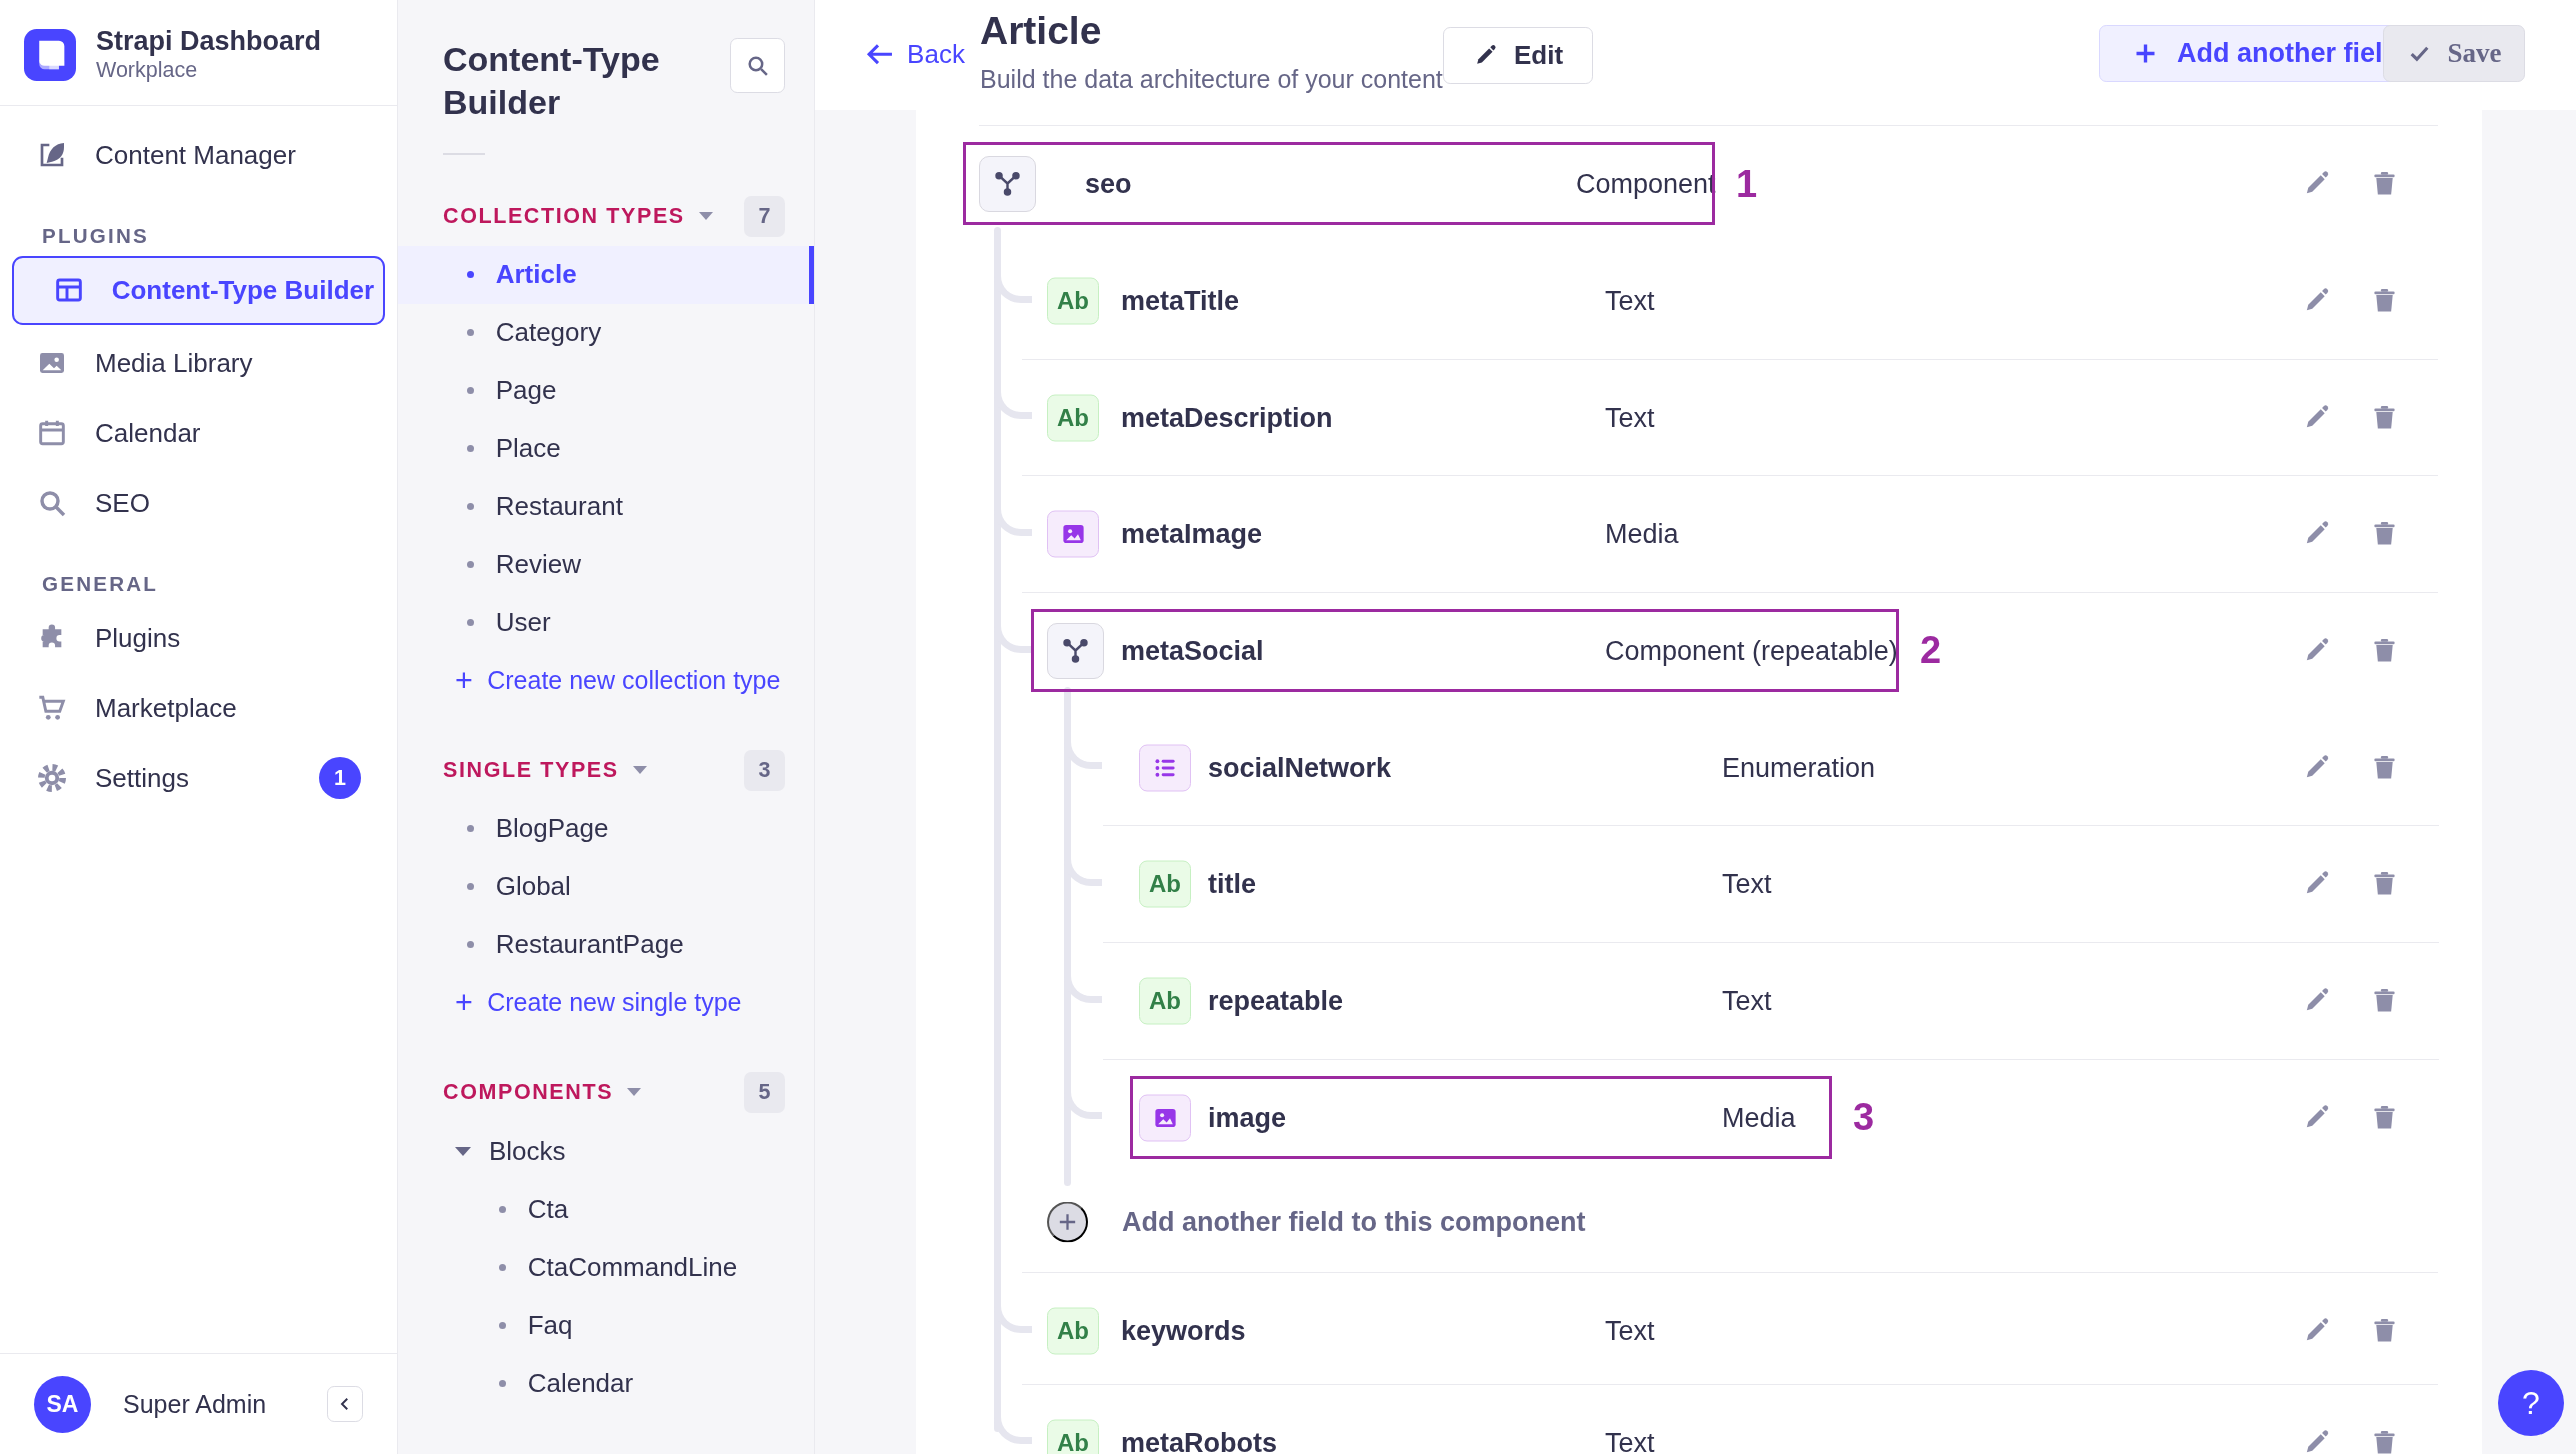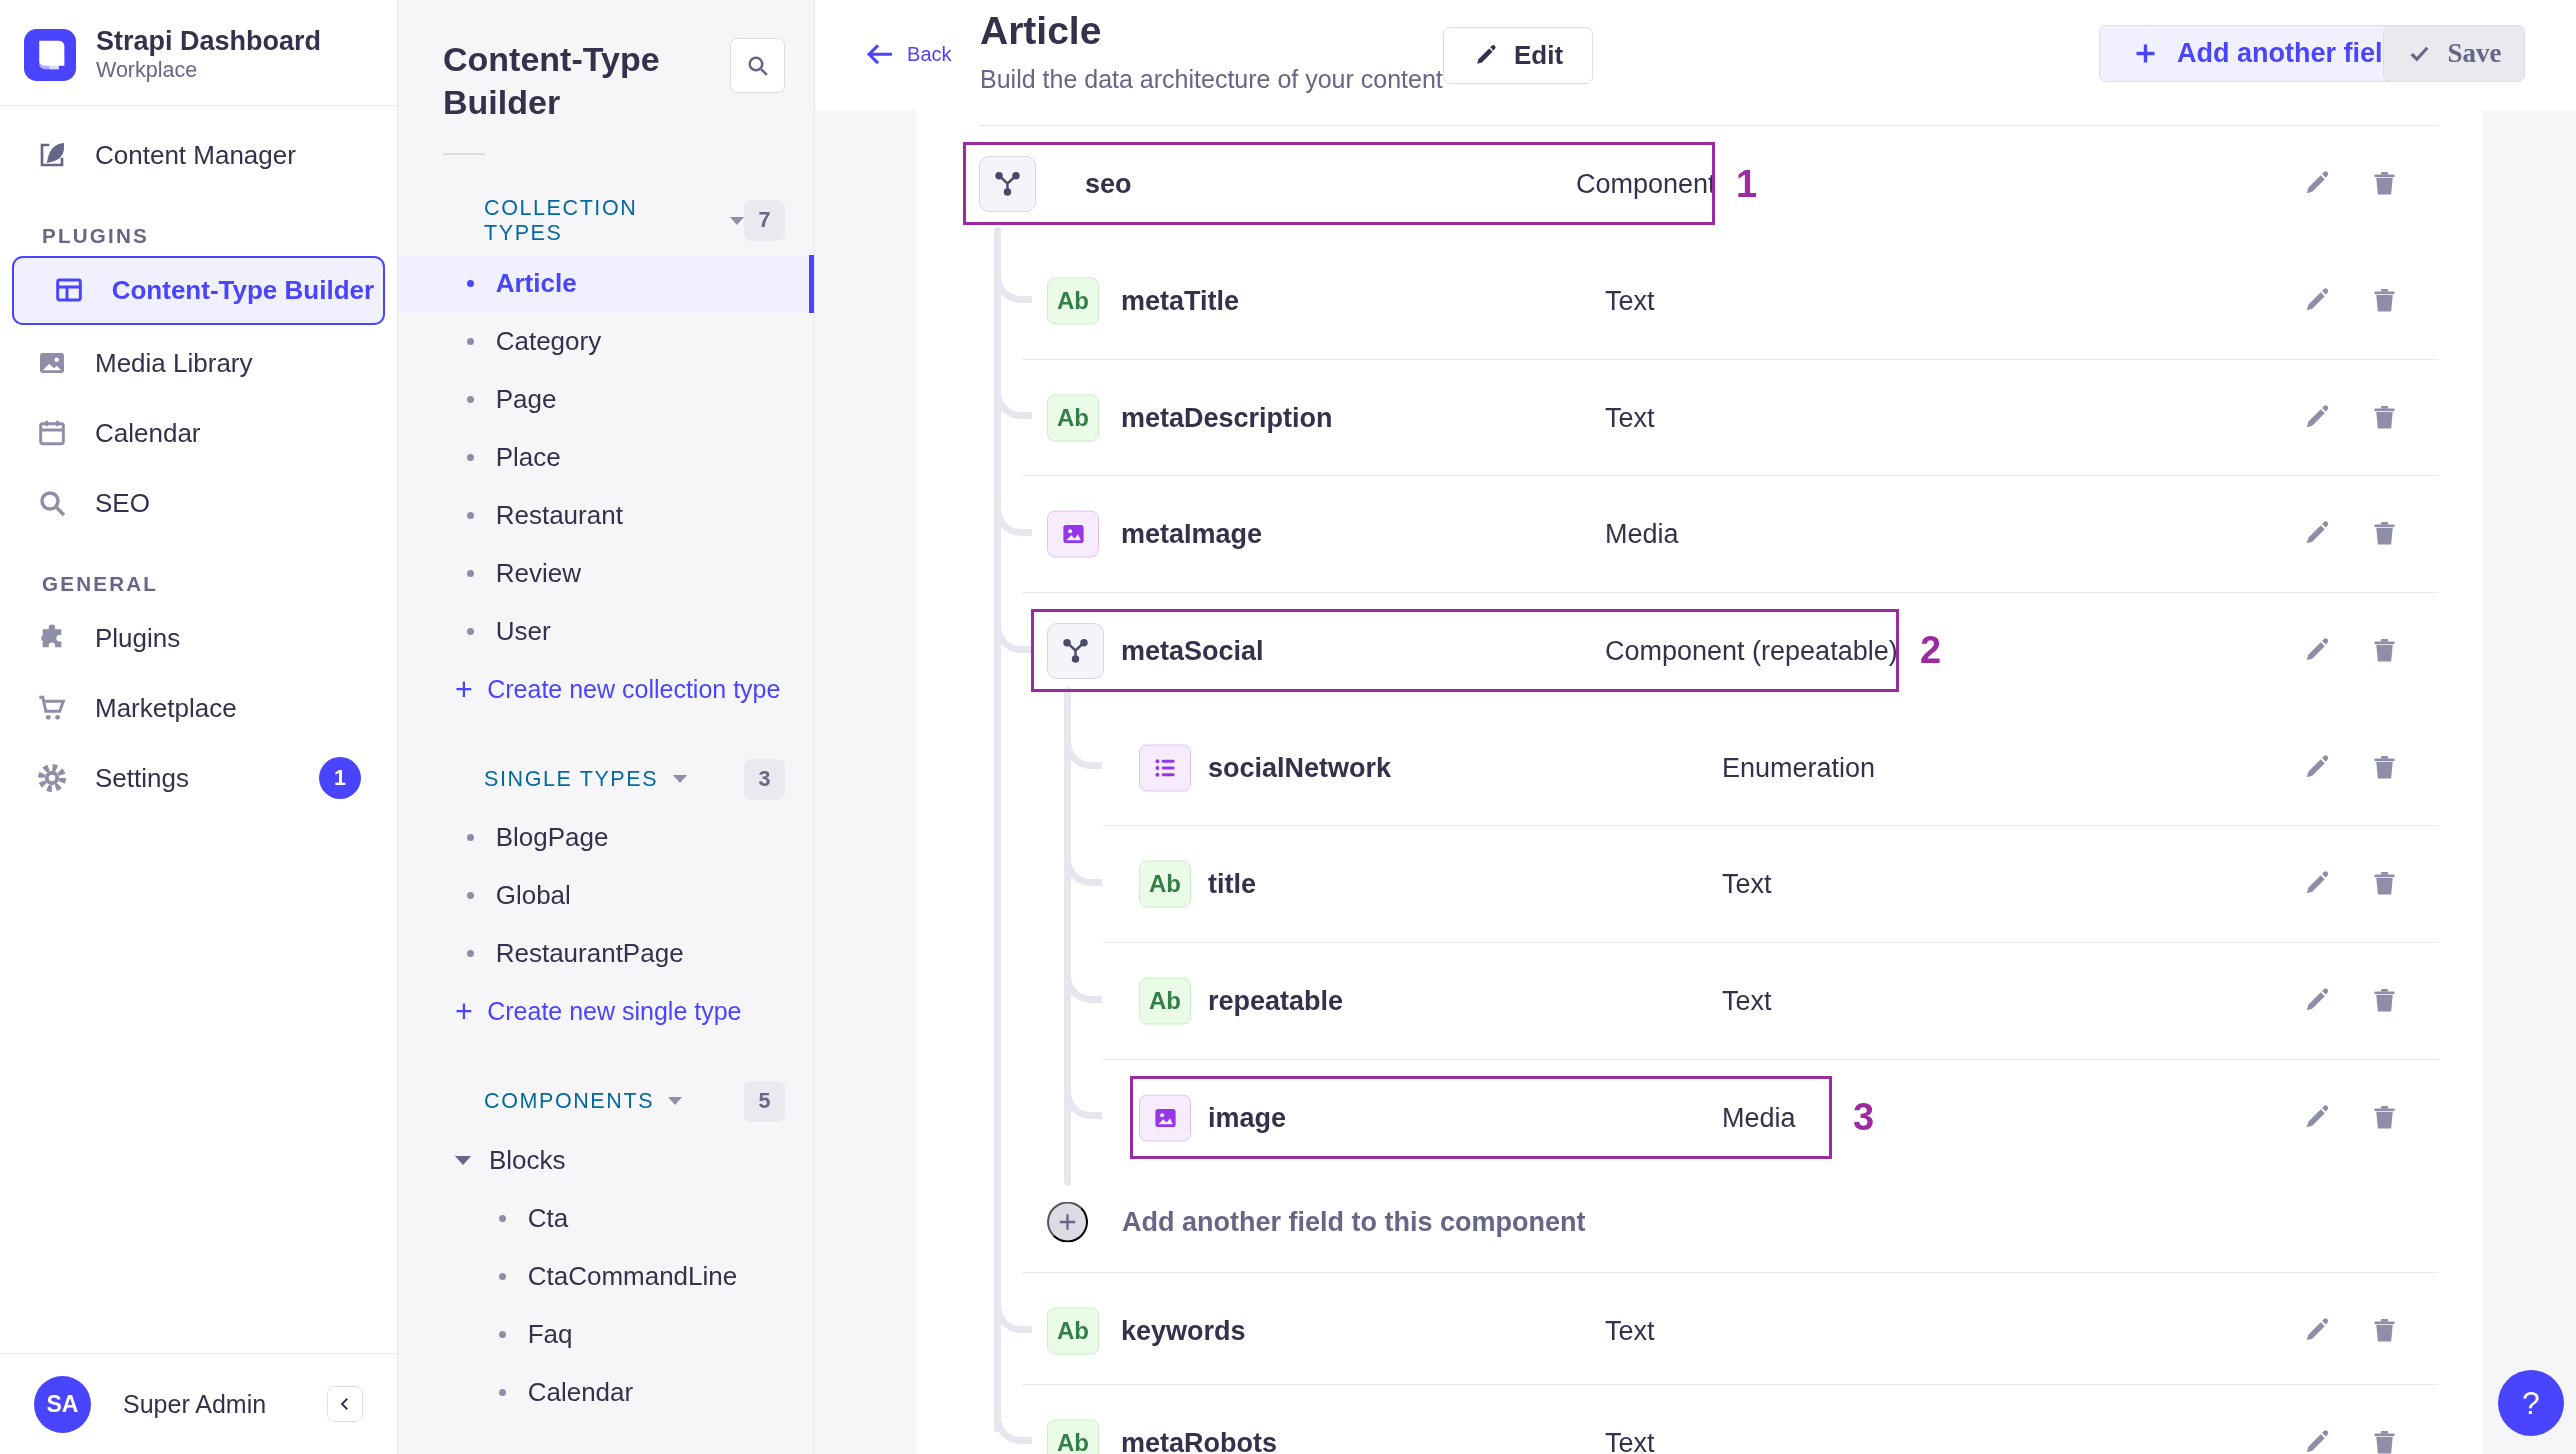--- a/index.html
+++ b/index.html
@@ -25,38 +25,38 @@
   .user-name { font-size:25px; color:#32324d; }
   .collapse-btn { margin-left:auto; width:36px; height:36px; border:0.9px solid #dcdce4; border-radius:7.2px; background:#fff; display:flex; align-items:center; justify-content:center; cursor:pointer; }
 
   
   .sidebar2 { position:absolute; left:398px; top:0; bottom:0; width:417px; background:#f6f6f9; border-right:0.9px solid #eaeaef; z-index:4; overflow:hidden; }
   .s2-head { display:flex; justify-content:space-between; align-items:flex-start; padding:38px 29px 0 45px; }
   .s2-title { font-size:34px; font-weight:bold; line-height:43px; color:#32324d; width:251px; }
   .s2-search { width:55px; height:55px; background:#fff; border:0.9px solid #dcdce4; border-radius:7.2px; display:flex; align-items:center; justify-content:center; cursor:pointer; }
   .s2-hr { width:42px; height:1.8px; background:#dcdce4; margin:29px 0 0 45px; }
   .grp-head { display:flex; align-items:center; margin:41px 29px 9px 45px; }
-  .grp-label { font-size:21.5px; font-weight:normal; letter-spacing:1.6px; color:#0369a1;margin-left:41px; }
+  .grp-label { font-size:21.5px; font-weight:bold; letter-spacing:1.6px; color:#be185d; }
   .tri { width:0; height:0; border-left:7.2px solid transparent; border-right:7.2px solid transparent; border-top:8px solid #8e8ea9; margin-left:14.4px; }
   .grp-badge { margin-left:auto; min-width:41px; height:41px; border-radius:7.2px; background:#e9e9ef; color:#666687; font-size:21.5px; font-weight:600; display:flex; align-items:center; justify-content:center; padding:0 9px; }
   .s2-item { position:relative; display:flex; align-items:center; height:58px; padding-left:69px; font-size:26px; color:#32324d; cursor:pointer; }
   .s2-item .dot { width:7.2px; height:7.2px; border-radius:50%; background:#8e8ea9; margin-right:21.5px; flex:0 0 auto; }
   .s2-item.active { background:#f0f0ff; color:#4945ff; font-weight:600; }
   .s2-item.active .dot { background:#4945ff; }
   .s2-item.active::after { content:""; position:absolute; right:0; top:0; bottom:0; width:5.4px; background:#4945ff; }
   .s2-create { display:flex; align-items:center; height:57px; padding-left:57px; font-size:25px; color:#4945ff; cursor:pointer; gap:14.4px; }
   .s2-create .plus { font-size:30.5px; line-height:1; font-weight:400; }
   .comp-parent { display:flex; align-items:center; height:59px; padding-left:57px; font-size:26px; color:#32324d; cursor:pointer; }
   .comp-parent .tri2 { width:0; height:0; border-left:8px solid transparent; border-right:8px solid transparent; border-top:9px solid #666687; margin-right:18px; }
   .s2-item.sub { padding-left:101px; }
 
   
   .main { position:absolute; left:815px; top:0; right:0; bottom:0; }
   .m-header { position:relative; height:110px; background:#fff; }
-  .back-link { position:absolute; left:49px; top:39px; display:flex; align-items:center; gap:12.6px; color:#4945ff; font-size:20px; cursor:pointer;justify-content:center; }
+  .back-link { position:absolute; left:49px; top:39px; display:flex; align-items:center; gap:12.6px; color:#4945ff; font-size:26px; cursor:pointer;justify-content:center; }
   .m-title { position:absolute; left:165px; top:9px; font-size:39px; font-weight:bold; color:#32324d; }
   .m-sub { position:absolute; left:165px; top:65px; font-size:25px; color:#666687; }
   .edit-btn { position:absolute; left:628px; top:27px; height:57px; padding:0 29px; background:#fff; border:0.9px solid #dcdce4; border-radius:7.2px; display:flex; align-items:center; gap:16px; font-size:26px; font-weight:600; color:#32324d; cursor:pointer; }
   .add-btn { position:absolute; left:1284px; top:25px; height:57px; padding:0 32px; background:#f0f0ff; border:0.9px solid #d9d8ff; border-radius:7.2px; display:flex; align-items:center; gap:18px; font-size:27px; font-weight:600; color:#4945ff; cursor:pointer; }
   .save-btn { position:absolute; left:1568px; top:25px; height:57px; width:142px; background:#e9e9ef; border:0.9px solid #dcdce4; border-radius:7.2px; display:flex; align-items:center; justify-content:center; gap:16px; font-size:27px; font-weight:600; color:#666687; cursor:pointer;font-family:Liberation Serif, serif; }
   .m-content { position:absolute; left:0; right:0; top:110px; bottom:0; background:#f6f6f9; }
   .panel { position:absolute; left:101px; top:0; width:1566px; height:1344px; background:#fff; overflow:hidden; }
 
   
   .frow { position:absolute; left:0; width:100%; height:117px; }

